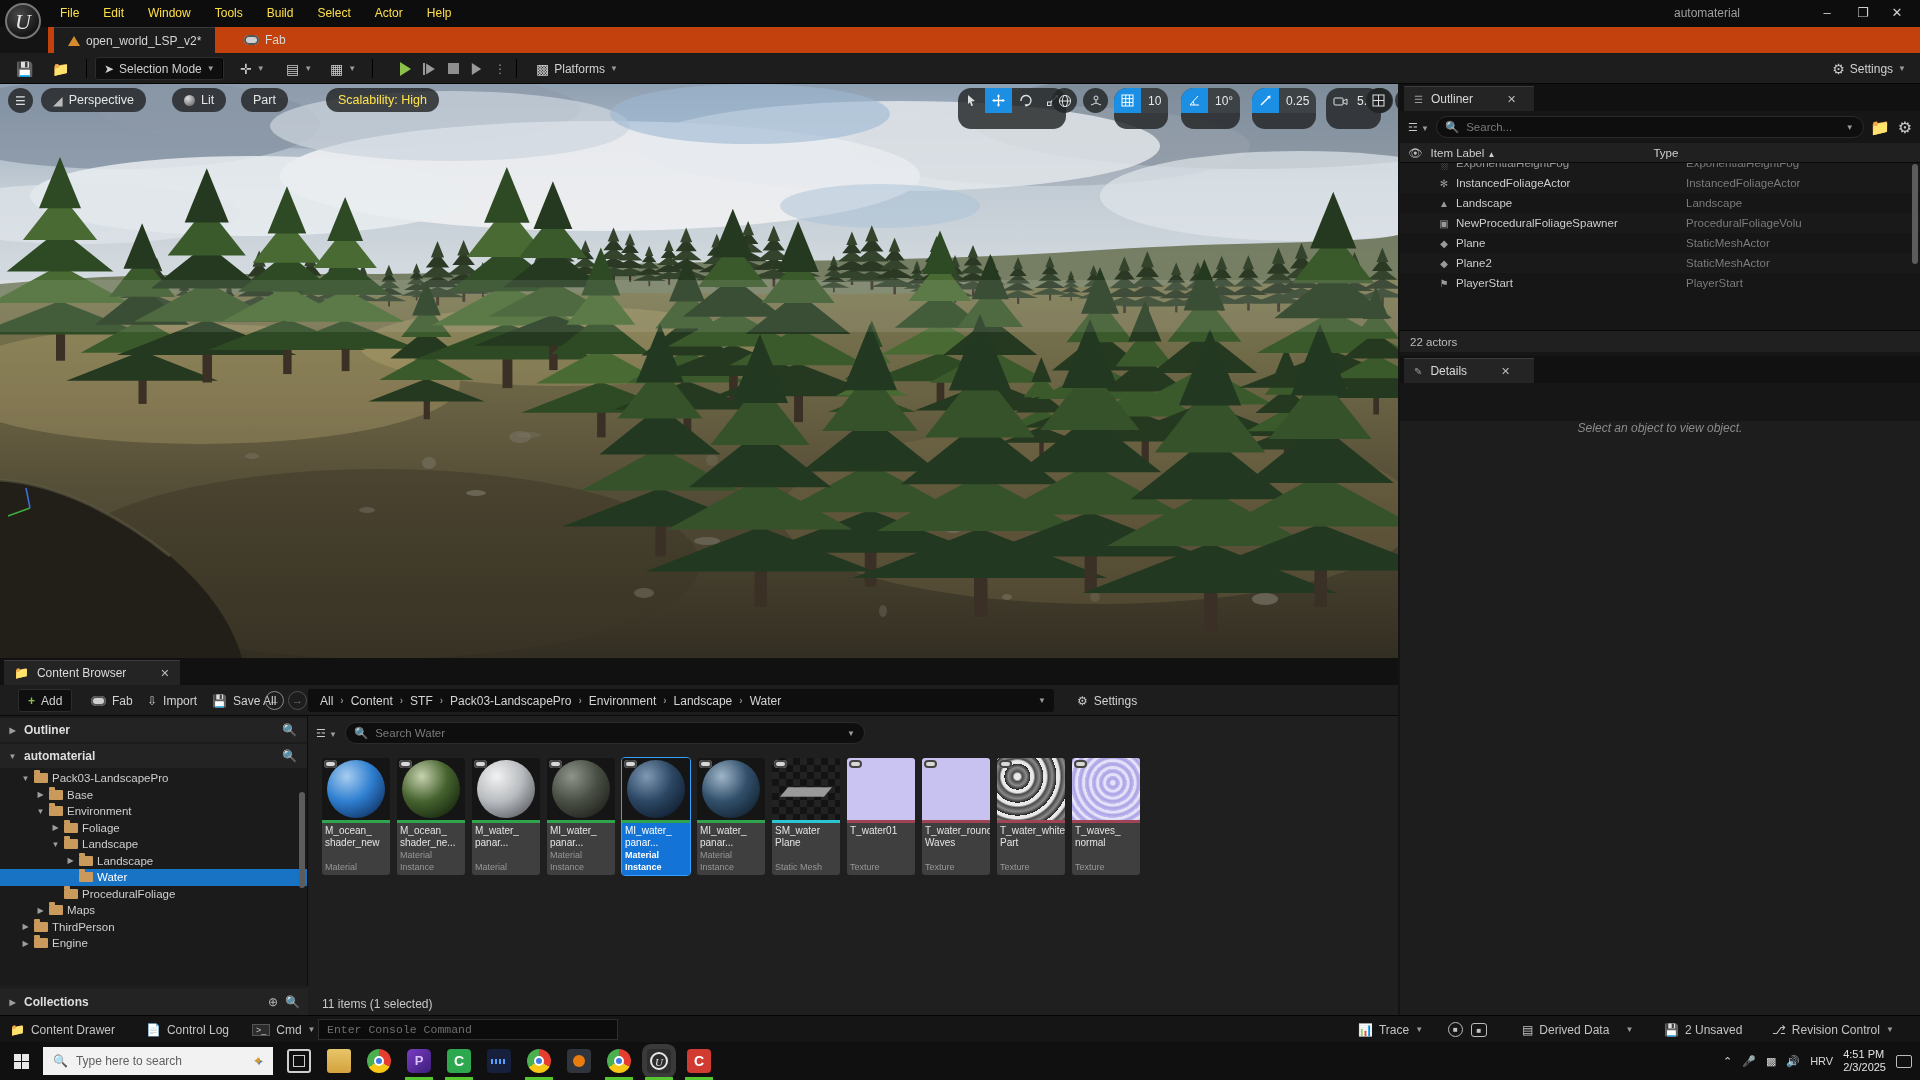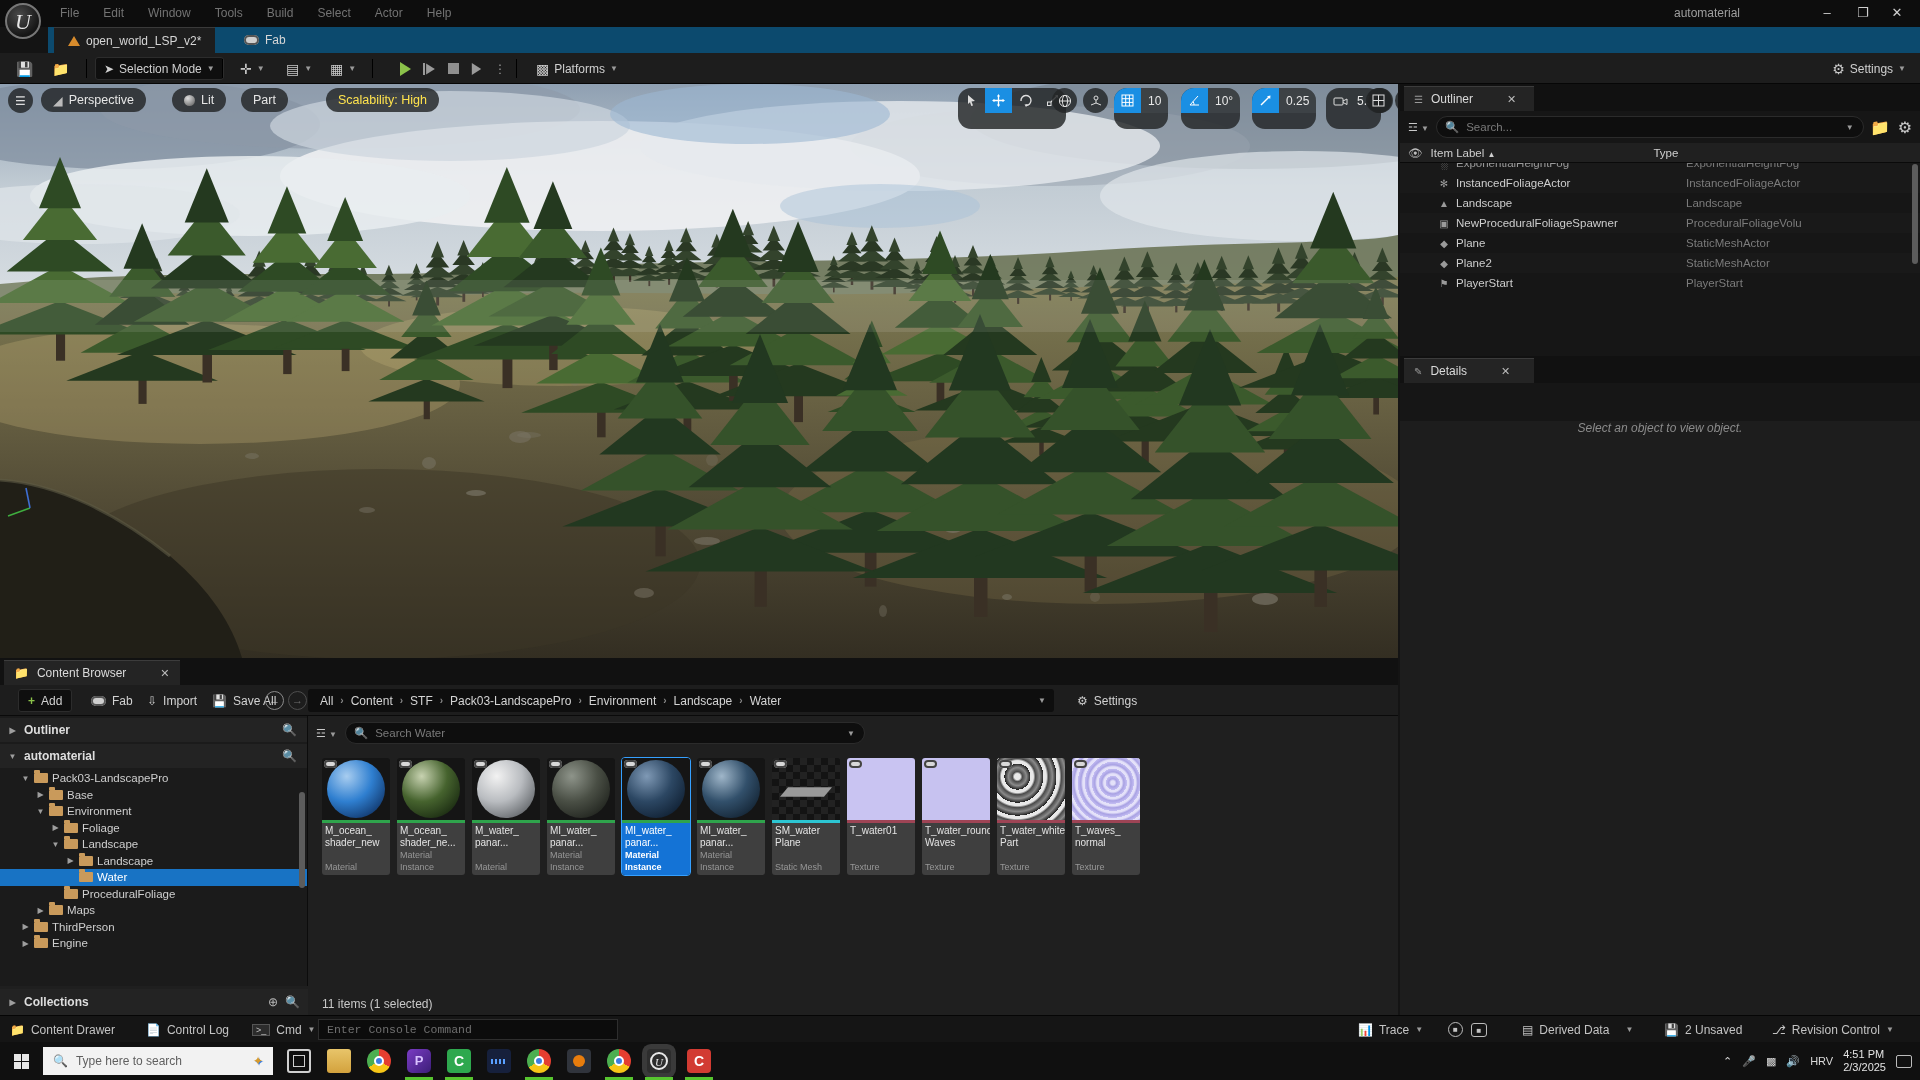--- a/index.html
+++ b/index.html
@@ -6,28 +6,28 @@
   html,body { width:1920px; height:1080px; background:#0b0b0b; overflow:hidden;
     font-family:"Liberation Sans", sans-serif; -webkit-font-smoothing:antialiased; }
   #app { position:relative; width:1920px; height:1080px; background:#141414; }
 
   
   #titlebar { position:absolute; left:0; top:0; width:1920px; height:27px; background:#0d0d0d; }
   #ue-logo { position:absolute; left:5px; top:3px; width:36px; height:36px; border-radius:50%;
     background:radial-gradient(circle at 38% 32%, #4a4a4a, #161616 70%); border:2px solid #777;
     color:#e8e8e8; font-family:"Liberation Serif", serif; font-size:22px; font-style:italic;
     text-align:center; line-height:33px; z-index:5; }
-  .menu-item { display:inline-block; color:#737373; font-size:12px; padding:6px 12px; cursor:default; }
+  .menu-item { display:inline-block; color:#fde047; font-size:12px; padding:6px 12px; cursor:default; }
   #menus { position:absolute; left:48px; top:0; }
   #win-title { position:absolute; right:180px; top:6px; color:#9f9f9f; font-size:12px; }
   .wbtn { position:absolute; top:0px; width:34px; height:26px; color:#cfcfcf; font-size:13px;
     text-align:center; line-height:26px; }
 
   
-  #tabrow { position:absolute; left:48px; top:27px; height:26px; width:1872px; background:#0c4a6e; }
+  #tabrow { position:absolute; left:48px; top:27px; height:26px; width:1872px; background:#c2410c; }
   .ed-tab { position:absolute; top:0; height:26px; display:flex; align-items:center; gap:6px;
     padding:0 14px; font-size:12px; color:#d6d6d6; }
   .ed-tab.active { background:#1d1d1d; border-top:1px solid #3a3a3a; }
   .tri-icon { width:0; height:0; border-left:6px solid transparent; border-right:6px solid transparent;
     border-bottom:10px solid #d78b2c; }
   .fab-glyph { width:15px; height:10px; border-radius:6px; background:#cfcfcf;
     box-shadow:inset 0 0 0 2px #555; }
 
   
   #toolbar { position:absolute; left:0; top:53px; width:1920px; height:31px; background:#1d1d1d;
@@ -1112,20 +1112,21 @@
           <span class="o-icon">◆</span>
           <span style="width:230px">Plane2</span>
           <span class="typ">StaticMeshActor</span>
         </div>
         <div class="o-row">
           <span class="o-icon">⚑</span>
           <span style="width:230px">PlayerStart</span>
           <span class="typ">PlayerStart</span>
         </div>
       </div>
+    <div id="o-footer" style="top:246px"><span>22 actors</span></div>
     <div class="scrollthumb" style="right:2px; top:80px; height:100px"></div>
 
     <div style="position:absolute; left:0; top:272px; width:520px">
       <div class="panel-tabwell">
         <div class="panel-tab">
           <span style="color:#9a9a9a;font-size:10px">✎</span>
           <span>Details</span>
           <span class="closex">✕</span>
         </div>
       </div>

